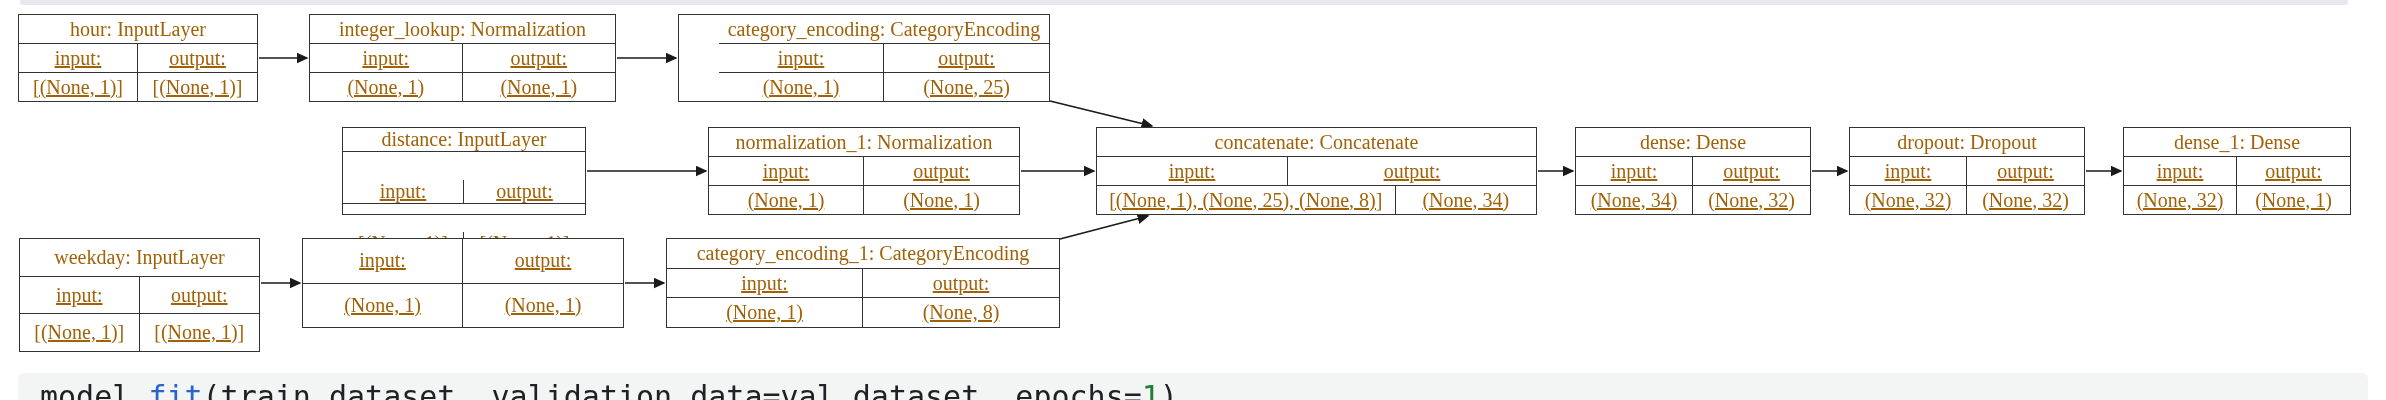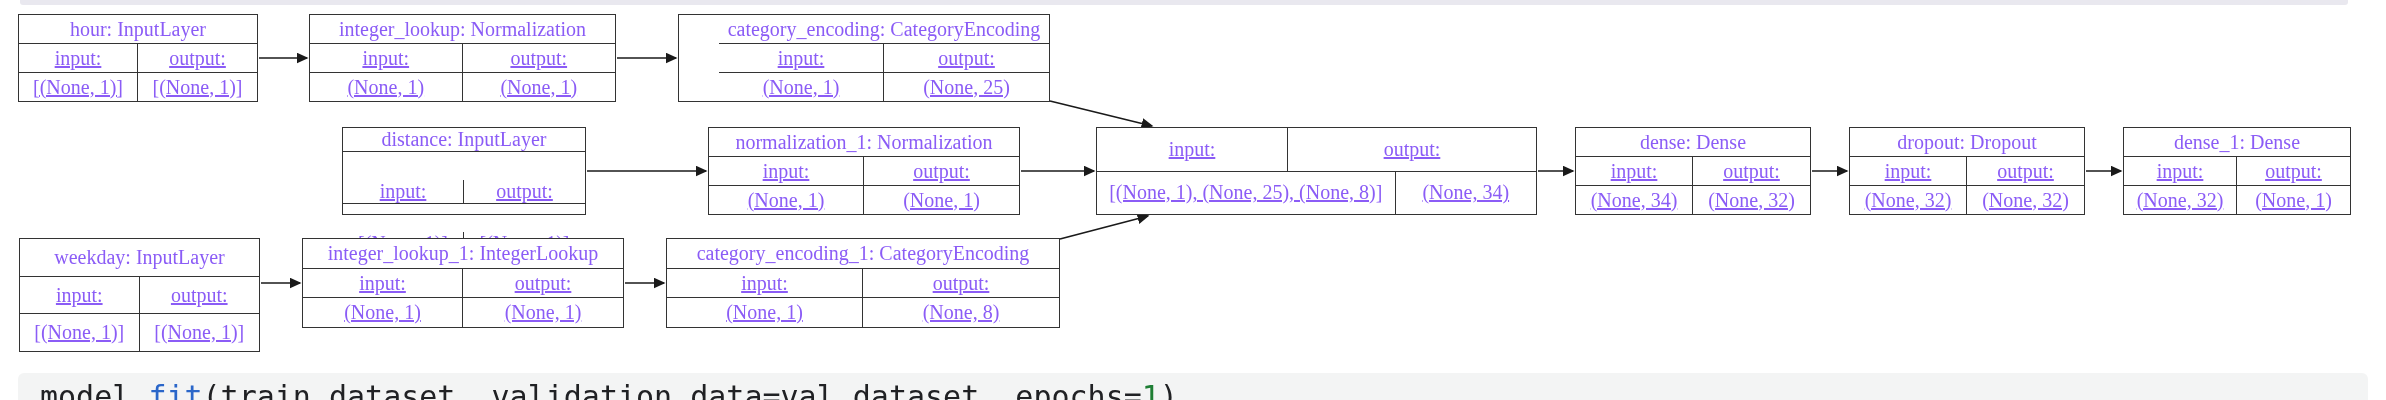--- a/index.html
+++ b/index.html
@@ -14,21 +14,21 @@
     position:absolute;left:20px;top:0;width:2328px;height:5px;
     border-radius:0 0 3px 3px;
   }
   .edges-svg{position:absolute;left:0;top:0;width:2386px;height:400px;pointer-events:none;}
   .node{
     position:absolute;
     display:flex;flex-direction:column;
     border:1.7px solid #333333;
     background:#ffffff;
     box-sizing:border-box;
-    font-size:20px;color:#8b5cf6;
+    font-size:20px;color:#a16207;
   }
   .n-title{
     flex:1 1 0;display:flex;align-items:center;justify-content:center;
     border-bottom:1.5px solid #333333;
     white-space:nowrap;padding:0 8px;
   }
   .n-io,.n-shapes{flex:1 1 0;display:flex;}
   .n-io{border-bottom:1.5px solid #333333;}
   .n-cell{
     display:flex;align-items:center;justify-content:center;
@@ -123,20 +123,21 @@
         <div class="n-io">
           <div class="n-cell first" style="width: 50%;">input:</div>
           <div class="n-cell" style="width: 50%;">output:</div>
         </div>
         <div class="n-shapes">
           <div class="n-cell first" style="width: 50%;">(None, 1)</div>
           <div class="n-cell" style="width: 50%;">(None, 1)</div>
         </div>
       </div>
       <div class="node" style="left: 1096px; top: 127px; width: 441px; height: 88px;">
+        <div class="n-title">concatenate: Concatenate</div>
         <div class="n-io">
           <div class="n-cell first" style="width: 43.5%;">input:</div>
           <div class="n-cell" style="width: 56.5%;">output:</div>
         </div>
         <div class="n-shapes">
           <div class="n-cell first" style="width: 68%;">[(None, 1), (None, 25), (None, 8)]</div>
           <div class="n-cell" style="width: 32%;">(None, 34)</div>
         </div>
       </div>
       <div class="node" style="left: 1575px; top: 127px; width: 236px; height: 88px;">
@@ -177,21 +178,20 @@
         <div class="n-io">
           <div class="n-cell first" style="width: 50%;">input:</div>
           <div class="n-cell" style="width: 50%;">output:</div>
         </div>
         <div class="n-shapes">
           <div class="n-cell first" style="width: 50%;">[(None, 1)]</div>
           <div class="n-cell" style="width: 50%;">[(None, 1)]</div>
         </div>
       </div>
       <div class="node" style="left: 302px; top: 238px; width: 322px; height: 90px;">
-        <div class="n-title">integer_lookup_1: IntegerLookup</div>
         <div class="n-io">
           <div class="n-cell first" style="width: 50%;">input:</div>
           <div class="n-cell" style="width: 50%;">output:</div>
         </div>
         <div class="n-shapes">
           <div class="n-cell first" style="width: 50%;">(None, 1)</div>
           <div class="n-cell" style="width: 50%;">(None, 1)</div>
         </div>
       </div>
       <div class="node" style="left: 666px; top: 238px; width: 394px; height: 90px;">

